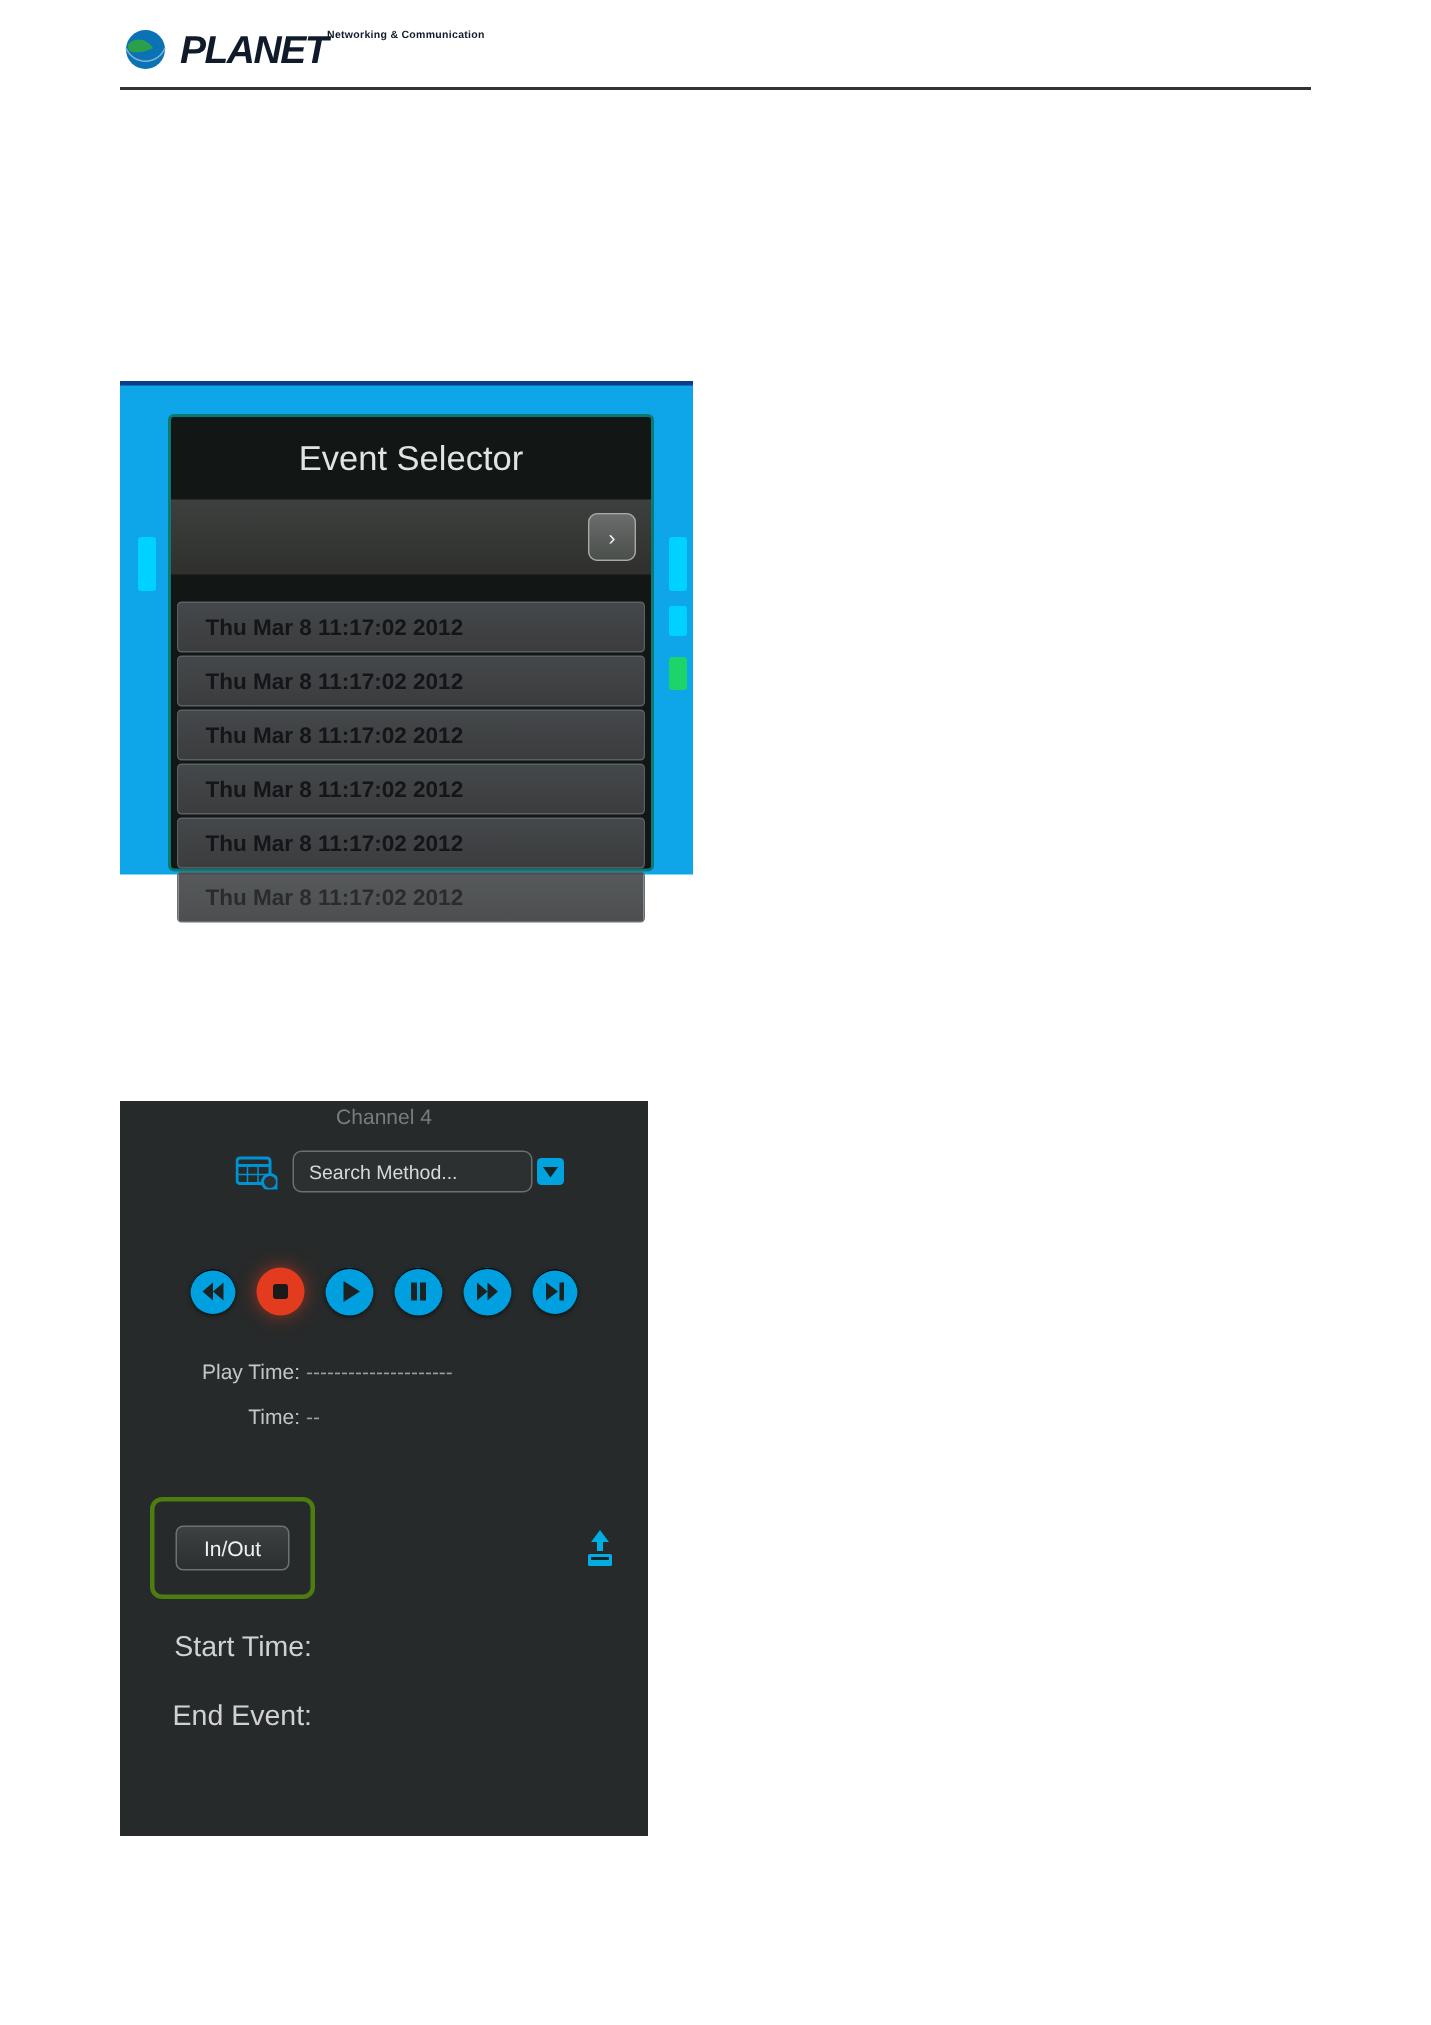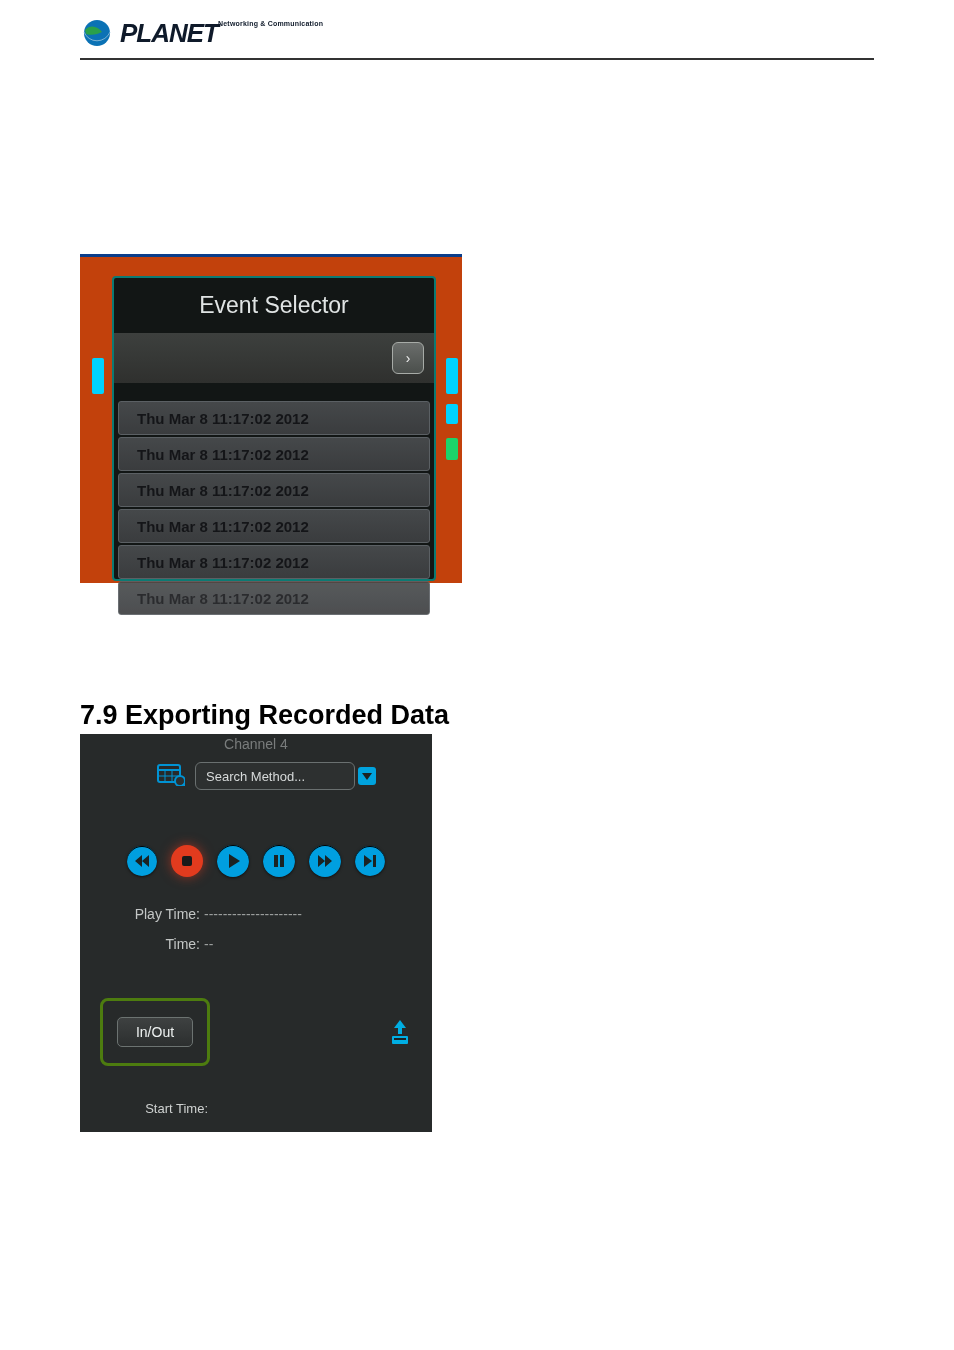--- a/index.html
+++ b/index.html
@@ -49,21 +49,21 @@
     margin: 6px 0 0 0;
   }
 
   
   .shot1 {
     position: absolute;
     top: 254px;
     left: 80px;
     width: 382px;
     height: 329px;
-    background: #c2410c;
+    background: #0ea5e9;
     text-decoration: underline;
   }
   .shot1-rule {
     position: absolute; top:0; left:0; right:0; height:3px;
     background: #0b3d8a;
   }
   .es-panel {
     position: absolute;
     left: 32px; top: 22px;
     width: 324px; height: 305px; 
@@ -131,37 +131,37 @@
     font-family: Arial, sans-serif;
     font-weight: bold;
     font-size: 27px;
     color: #000000;
   }
 
   
   .shot2 {
     position: absolute;
     top: 734px; left: 80px;
-    width: 352px; height: 398px;
+    width: 352px; height: 490px;
     background: #272a2a;
     overflow: hidden;
     font-family: "Segoe UI", Arial, sans-serif;
   }
   .cut-label {
     position: absolute;
     top: 2px; left: 0; right: 0;
     text-align: center;
     color: #797c7c;
     font-size: 14px;
   }
   .sm-row {
     position: absolute;
     top: 28px; left: 0; right: 0;
     height: 38px;
-    display: flex; align-items: flex-start; justify-content: center;
+    display: flex; align-items: center; justify-content: center;
     gap: 10px;
   }
   .sm-icon {
     width: 28px; height: 24px;
     display: block;
   }
   .sm-field {
     position: relative;
     width: 148px; height: 26px;
     border: 1px solid #6a7070;
@@ -237,22 +237,21 @@
   .export-icon {
     position: absolute;
     top: 284px; right: 18px;
     width: 28px; height: 28px;
   }
 
   .times {
     position: absolute;
     top: 354px; left: 24px;
     color: #cfd2d1;
-    font-size: 13px;
-    margin-top: 13px;
+    font-size: 19px;
   }
   .times .trow { margin-bottom: 24px; display:flex; }
   .times .tl { width: 104px; text-align: right; }
 
 </style>
 </head>
 <body>
 
 <div class="page">
 
@@ -292,21 +291,20 @@
         <div class="es-item">Thu Mar 8 11:17:02 2012</div>
         <div class="es-item">Thu Mar 8 11:17:02 2012</div>
         <div class="es-item">Thu Mar 8 11:17:02 2012</div>
         <div class="es-item">Thu Mar 8 11:17:02 2012</div>
         <div class="es-item">Thu Mar 8 11:17:02 2012</div>
         <div class="es-item">Thu Mar 8 11:17:02 2012</div>
       </div>
     </div>
   </div>
 
-  <div class="section-heading">7.9 Exporting Recorded Data</div>
 
   <div class="shot2">
     <div class="cut-label">Channel 4</div>
 
     <div class="sm-row">
       <span class="sm-icon">
         <svg viewBox="0 0 28 24">
           <rect x="1" y="3" width="22" height="17" rx="2" fill="none" stroke="#0093d4" stroke-width="2"></rect>
           <line x1="1" y1="8" x2="23" y2="8" stroke="#0093d4" stroke-width="2"></line>
           <line x1="8" y1="8" x2="8" y2="20" stroke="#0093d4" stroke-width="1"></line>

